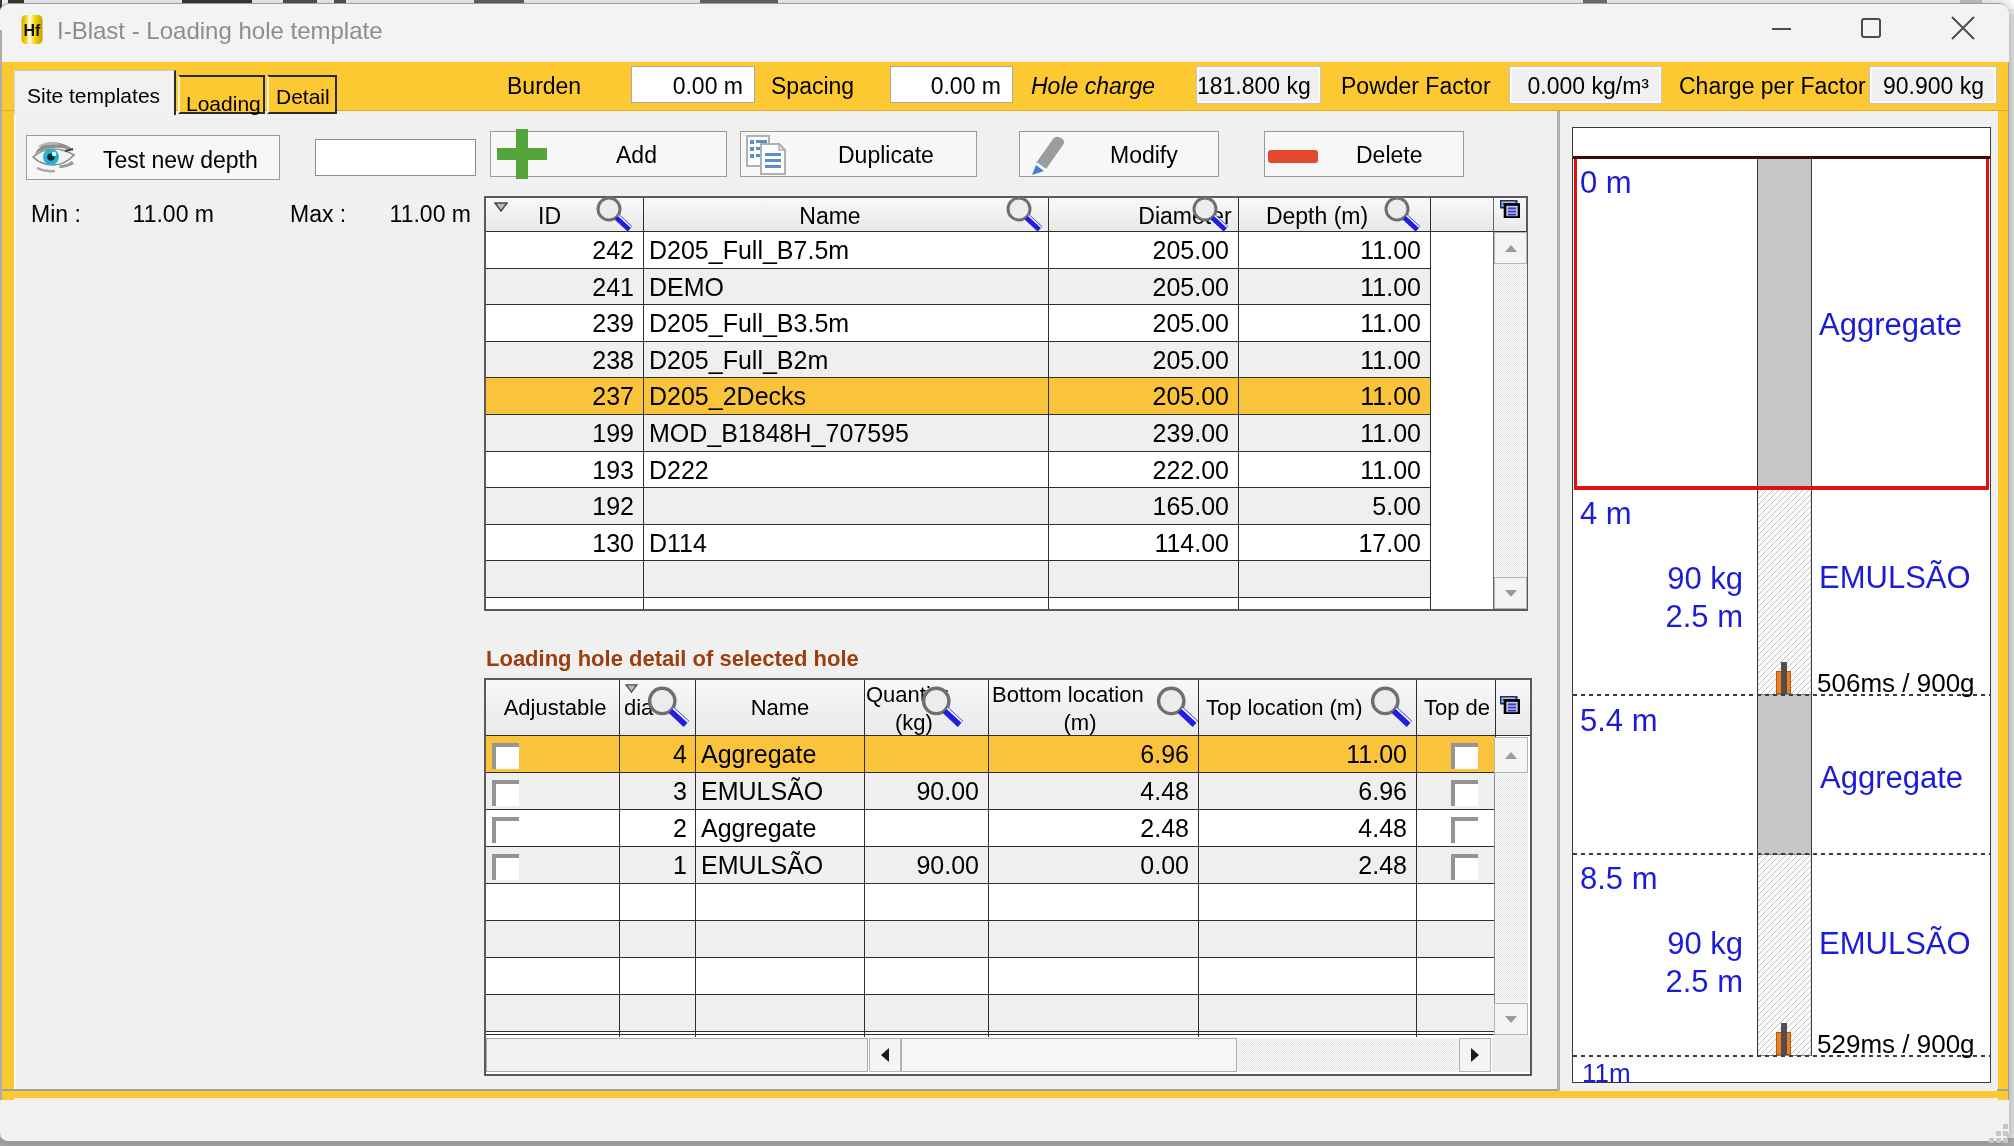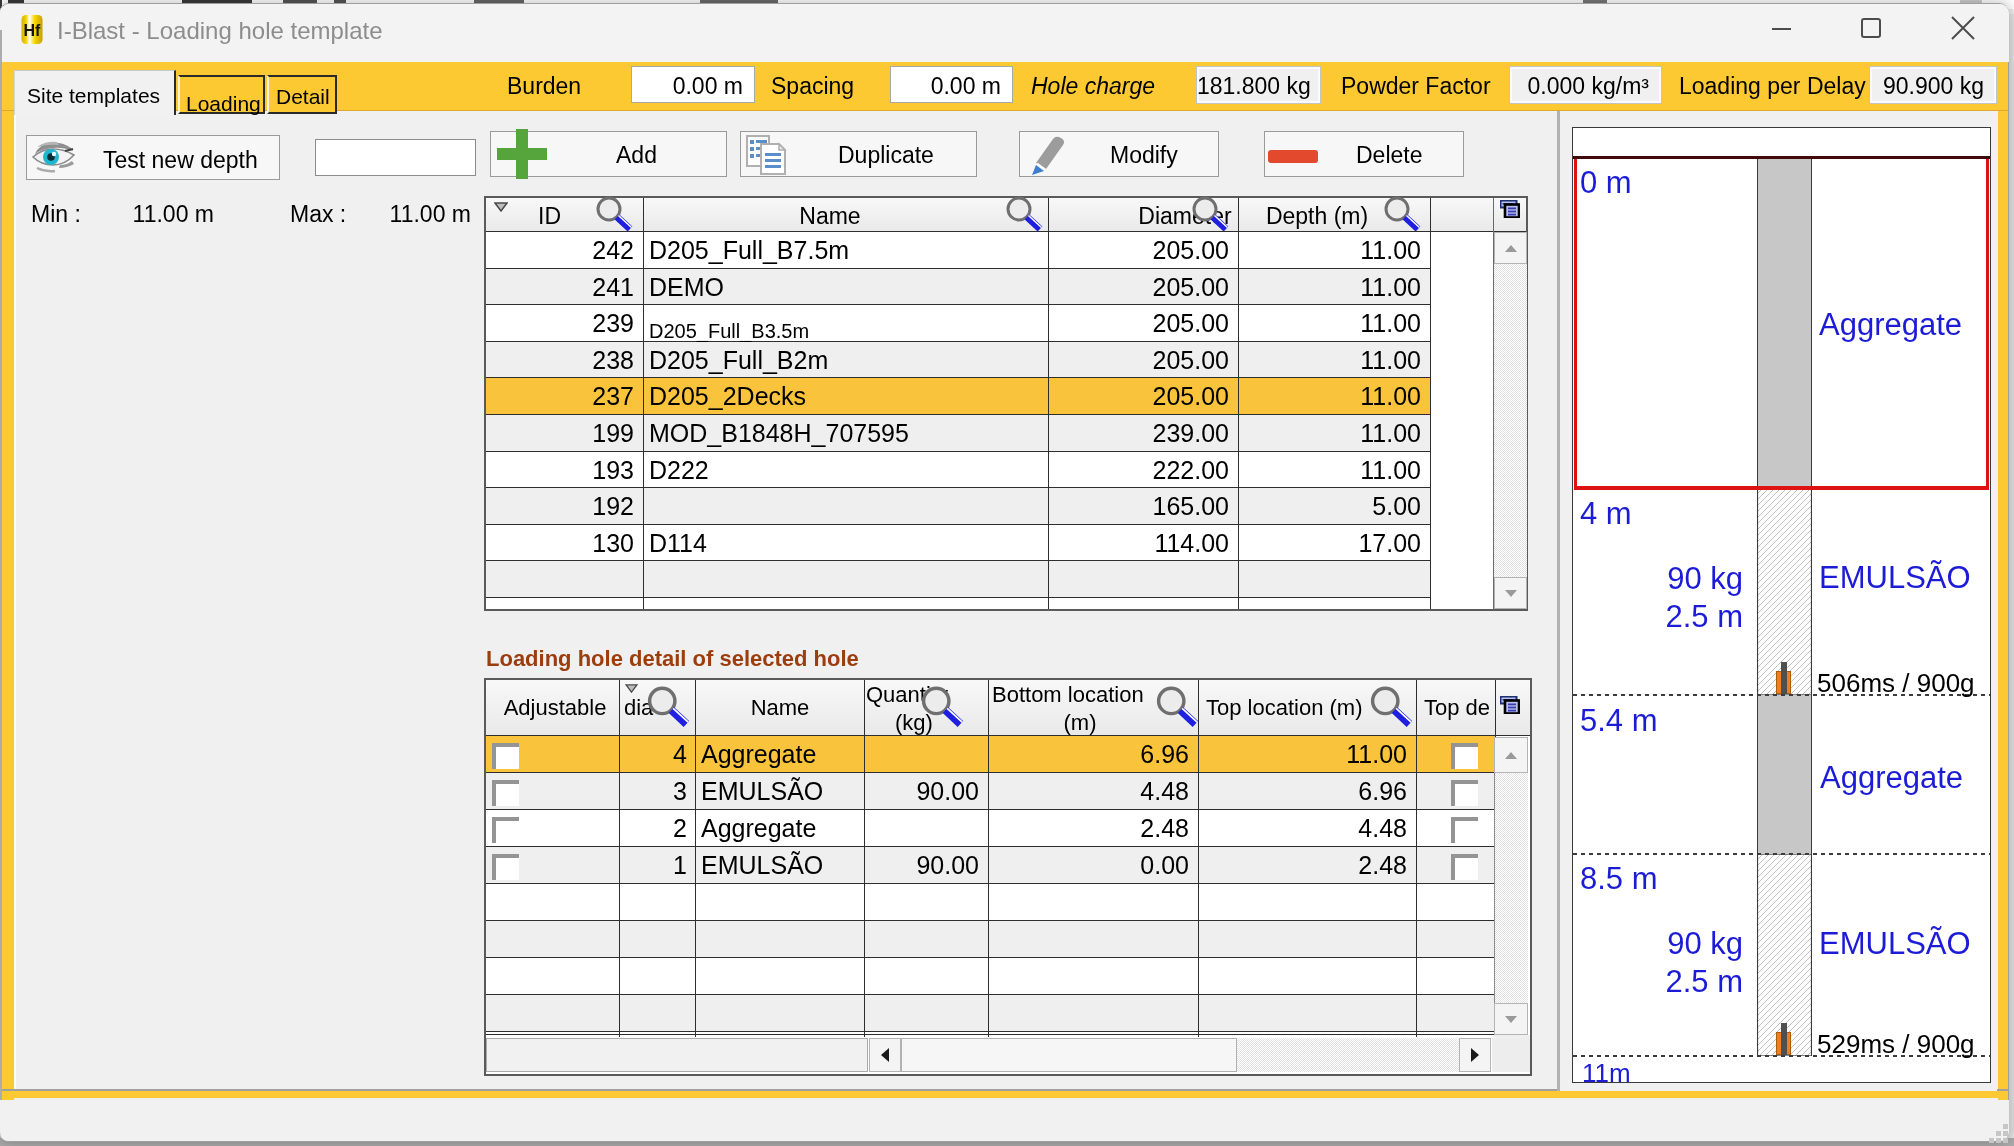--- a/index.html
+++ b/index.html
@@ -75,21 +75,21 @@
 <div class="lbl r" style="left:631px;top:73px;width:112px;font-size:23px;">0.00 m</div>
 <div class="lbl" style="left:771px;top:73px;font-size:23px;">Spacing</div>
 <div class="inp" style="left:890px;top:66px;width:123px;height:37px;"></div>
 <div class="lbl r" style="left:890px;top:73px;width:111px;font-size:23px;">0.00 m</div>
 <div class="lbl" style="left:1031px;top:73px;font-size:23px;font-style:italic;">Hole charge</div>
 <div class="ro" style="left:1197px;top:67px;width:123px;height:36px;"></div>
 <div class="lbl r" style="left:1197px;top:73px;width:111px;font-size:23px;">181.800 kg</div>
 <div class="lbl" style="left:1341px;top:73px;font-size:23px;">Powder Factor</div>
 <div class="ro" style="left:1510px;top:67px;width:151px;height:36px;"></div>
 <div class="lbl r" style="left:1510px;top:73px;width:139px;font-size:23px;">0.000 kg/m³</div>
-<div class="lbl" style="left:1679px;top:73px;font-size:23px;">Loading per Delay</div>
+<div class="lbl" style="left:1679px;top:73px;font-size:23px;">Charge per Factor</div>
 <div class="ro" style="left:1870px;top:67px;width:126px;height:36px;"></div>
 <div class="lbl r" style="left:1870px;top:73px;width:114px;font-size:23px;">90.900 kg</div>
 <div class="btn" style="left:26px;top:135px;width:254px;height:45px;"></div>
 <svg class="a" style="left:29px;top:141px;" width="50" height="33" viewBox="0 0 50 33">
 <path d="M6 13 Q10 3 22 2 Q34 1 42 7 L44 10 Q33 6 24 7 Q12 8 6 13 Z" fill="#8f8f8f"></path>
 <path d="M8 6 Q16 0 28 1 L30 4 Q18 3 8 6 Z" fill="#b5b5b5"></path>
 <path d="M4 16 Q13 8 24 8 Q35 8 45 14 Q36 24 24 24 Q12 24 4 16 Z" fill="#f2f2f2" stroke="#8a8a8a" stroke-width="1.6"></path>
 <circle cx="22" cy="16" r="8" fill="#21b6cf"></circle>
 <circle cx="22" cy="16" r="3.8" fill="#0b2e36"></circle>
 <circle cx="25" cy="13" r="2.2" fill="#eafcff"></circle>
@@ -145,21 +145,21 @@
 <div class="cellnum" style="left:1238px;top:236px;width:183px;font-size:25px;">11.00</div>
 <div class="a" style="left:486px;top:269px;width:1003px;height:36px;background:#fff;"></div>
 <div class="a" style="left:486px;top:269px;width:944px;height:36px;background:#efefef;border-bottom:1px solid #2e2e2e;"></div>
 <div class="cellnum" style="left:486px;top:273px;width:148px;font-size:25px;">241</div>
 <div class="celltxt" style="left:649px;top:273px;font-size:25px;">DEMO</div>
 <div class="cellnum" style="left:1048px;top:273px;width:181px;font-size:25px;">205.00</div>
 <div class="cellnum" style="left:1238px;top:273px;width:183px;font-size:25px;">11.00</div>
 <div class="a" style="left:486px;top:305px;width:1003px;height:37px;background:#fff;"></div>
 <div class="a" style="left:486px;top:305px;width:944px;height:37px;background:#ffffff;border-bottom:1px solid #2e2e2e;"></div>
 <div class="cellnum" style="left:486px;top:309px;width:148px;font-size:25px;">239</div>
-<div class="celltxt" style="left:649px;top:320px;font-size:20px;">D205_Full_B3.5m</div>
+<div class="celltxt" style="left:649px;top:309px;font-size:25px;">D205_Full_B3.5m</div>
 <div class="cellnum" style="left:1048px;top:309px;width:181px;font-size:25px;">205.00</div>
 <div class="cellnum" style="left:1238px;top:309px;width:183px;font-size:25px;">11.00</div>
 <div class="a" style="left:486px;top:342px;width:1003px;height:36px;background:#fff;"></div>
 <div class="a" style="left:486px;top:342px;width:944px;height:36px;background:#efefef;border-bottom:1px solid #2e2e2e;"></div>
 <div class="cellnum" style="left:486px;top:346px;width:148px;font-size:25px;">238</div>
 <div class="celltxt" style="left:649px;top:346px;font-size:25px;">D205_Full_B2m</div>
 <div class="cellnum" style="left:1048px;top:346px;width:181px;font-size:25px;">205.00</div>
 <div class="cellnum" style="left:1238px;top:346px;width:183px;font-size:25px;">11.00</div>
 <div class="a" style="left:486px;top:378px;width:1003px;height:37px;background:#fff;"></div>
 <div class="a" style="left:486px;top:378px;width:944px;height:37px;background:#F9C43C;border-bottom:1px solid #2e2e2e;"></div>

